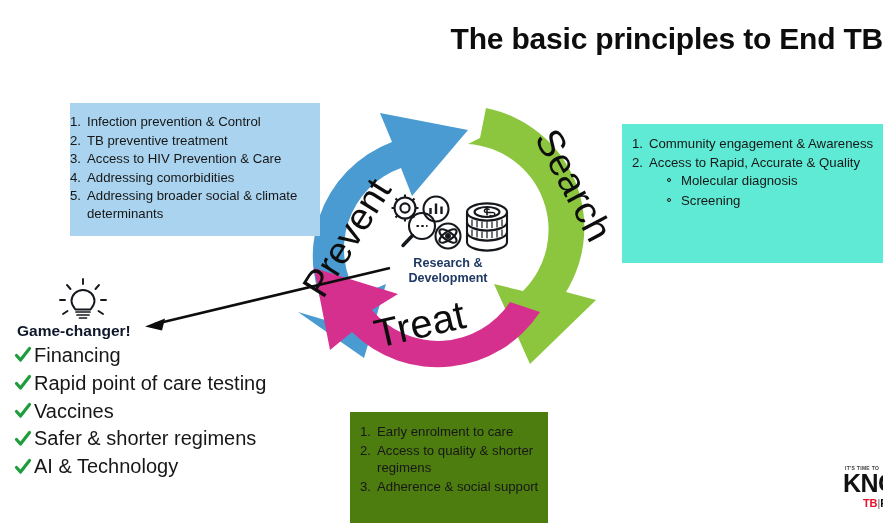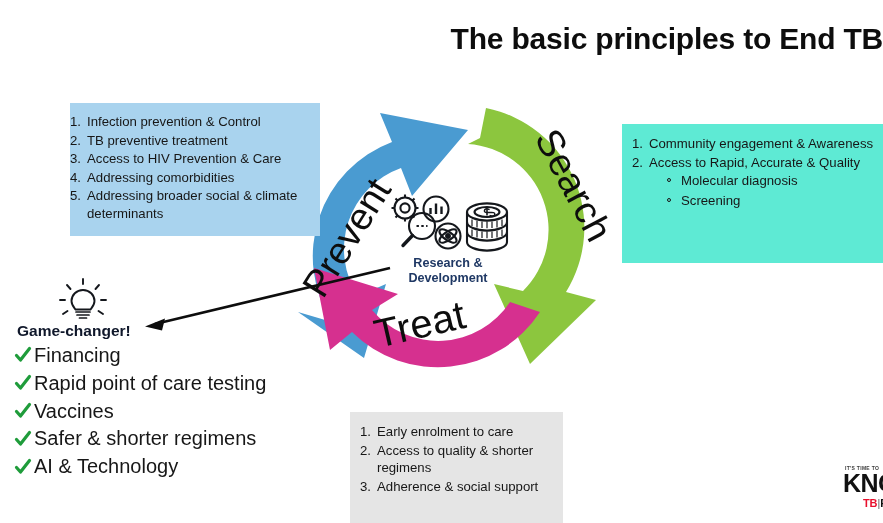--- a/index.html
+++ b/index.html
@@ -93,23 +93,23 @@
     left: 622px;
     top: 124px;
     width: 261px;
     height: 139px;
     background: #5eead4;
     padding: 11px 4px 8px 10px;
   }
   #box-treat {
     left: 350px;
     top: 412px;
-    width: 213px;
+    width: 198px;
     height: 111px;
-    background: #e5e5e5;
+    background: #4d7c0f;
     padding: 11px 8px 8px 10px;
   }
 
   
   #cycle {
     position: absolute;
     left: 272px;
     top: 72px;
     width: 356px;
     height: 356px;

